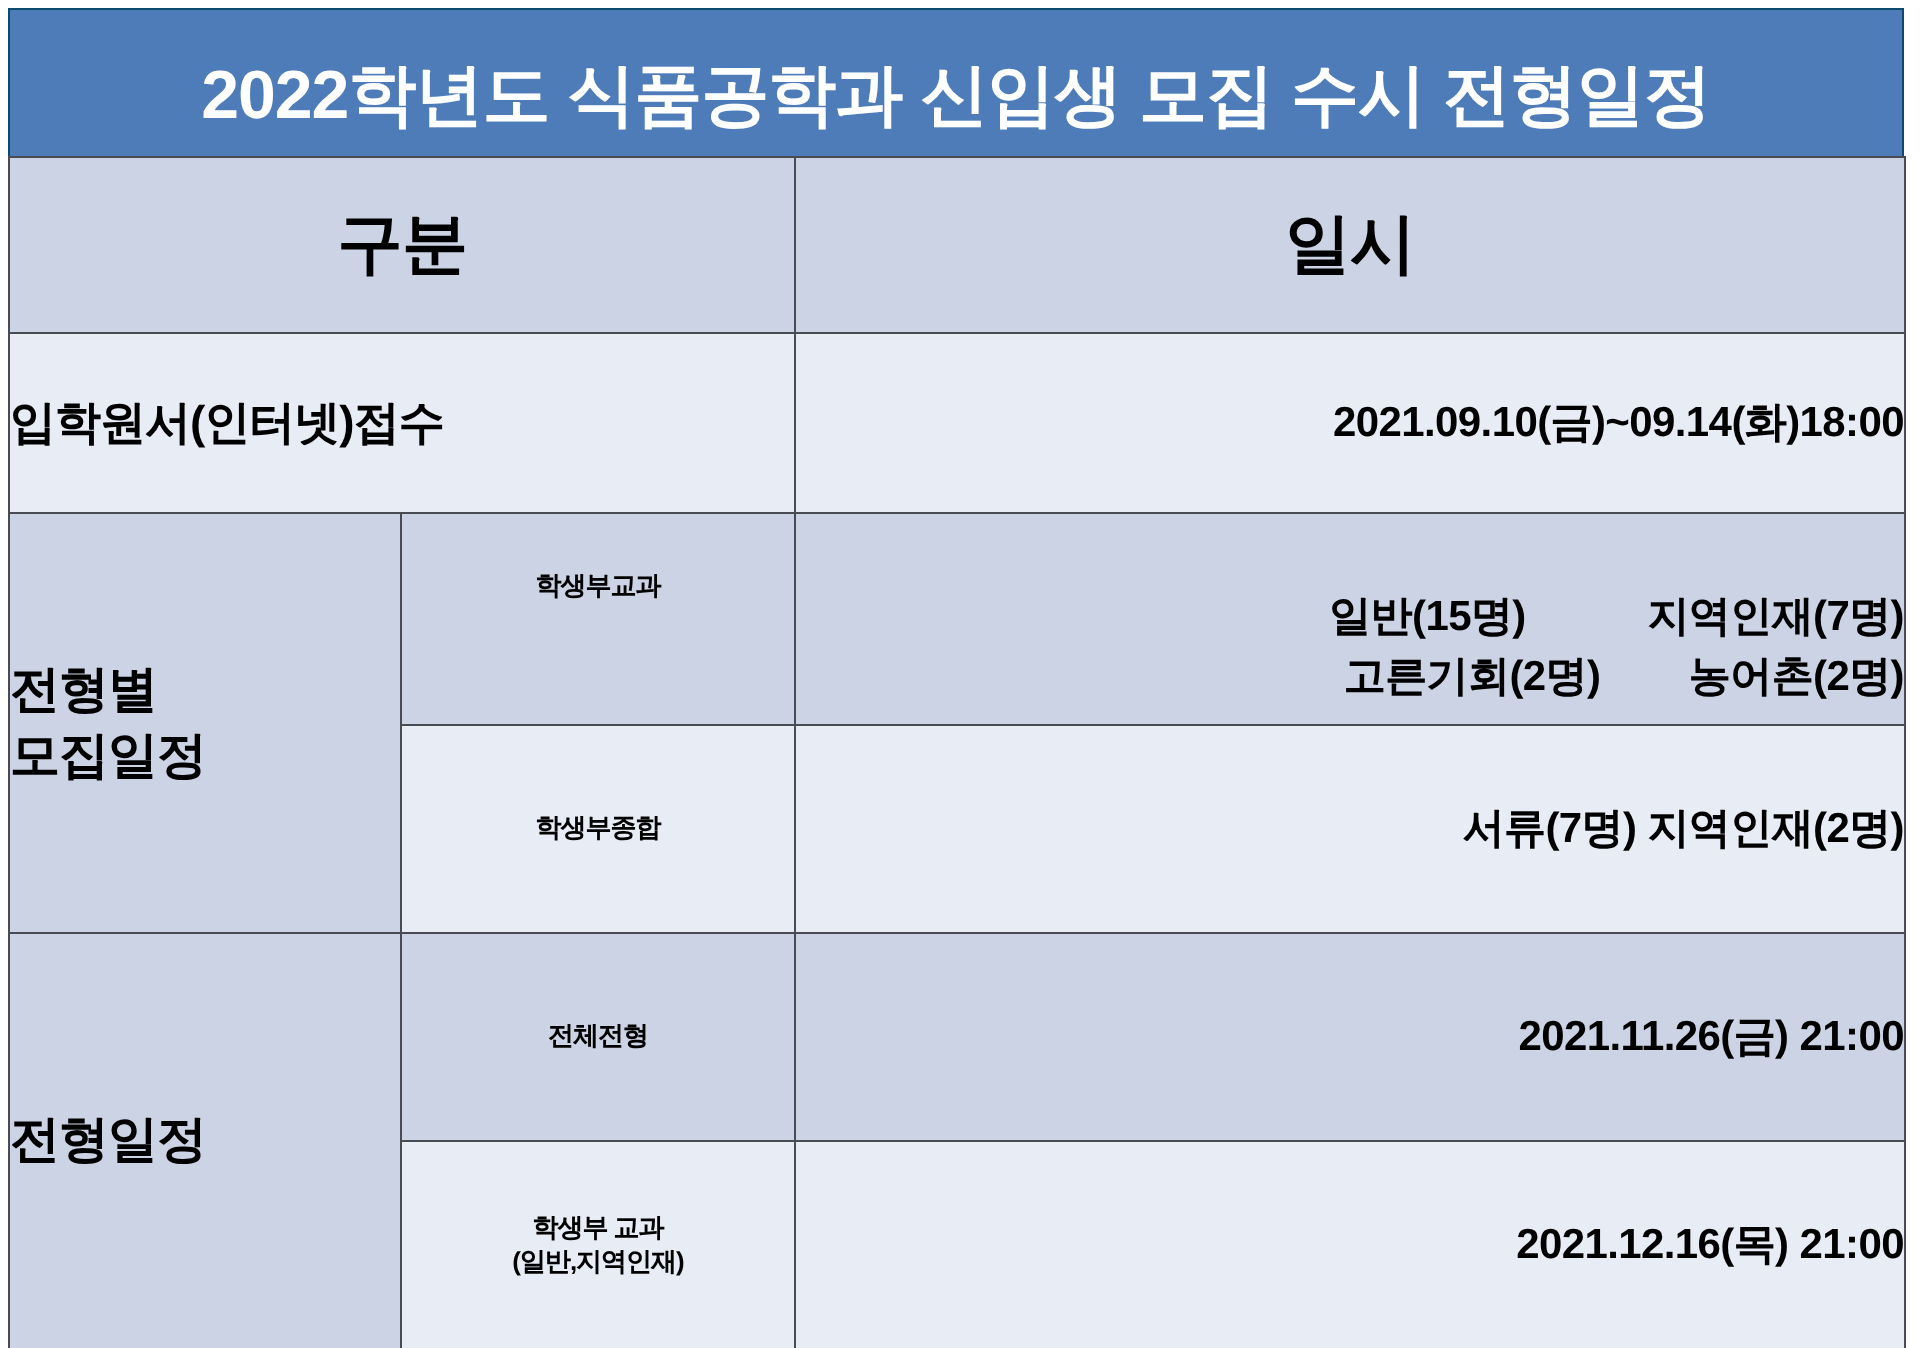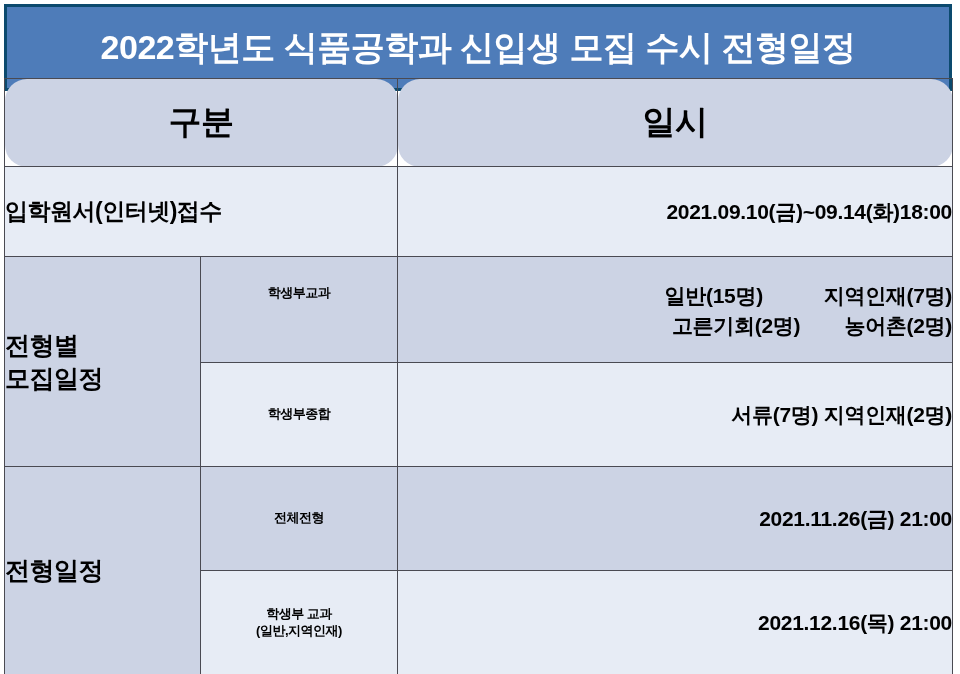--- a/index.html
+++ b/index.html
@@ -23,21 +23,21 @@
   }
 
   
   .banner {
     position: absolute;
     left: 4px;
     top: 4px;
     width: 948px;
     height: 87px;
     background: #4e7cb9;
-    border: 3px solid #0c4a6e;
+    border: 1px solid #0c4a6e;
     box-sizing: border-box;
     display: flex;
     align-items: center;
     justify-content: center;
   }
   .banner-title {
     color: #ffffff;
     font-size: 34px;
     font-weight: 900;
     letter-spacing: -0.5px;
@@ -78,21 +78,20 @@
   .tone-light { background: #e7ecf5; }
 
   
   .hdr-cell {
     height: 88px;
     background: #ccd3e4;
     text-align: center;
     font-size: 33px;
     font-weight: 900;
     letter-spacing: -0.5px;
-    border-radius: 22px;
   }
 
   
   .cat-cell {
     font-size: 25px;
     font-weight: 900;
     line-height: 1.32;
     letter-spacing: -0.5px;
   }
   .cat-cell.single-wide {
@@ -116,21 +115,21 @@
   .val-cell {
     text-align: right;
     font-size: 21px;
     font-weight: 900;
     letter-spacing: -0.3px;
     line-height: 1.42;
     padding-left: 14px;
   }
   .val-cell.top-align {
     vertical-align: top;
-    padding-top: 24px;
+    padding-top: 37px;
   }
   .val-line { display: block; white-space: pre; }
 
   
   .r-apply   { height: 90px;  }
   .r-gyogwa  { height: 106px; }
   .r-jonghap { height: 104px;  }
   .r-all     { height: 104px; }
   .r-last    { height: 104px; }
 </style>

